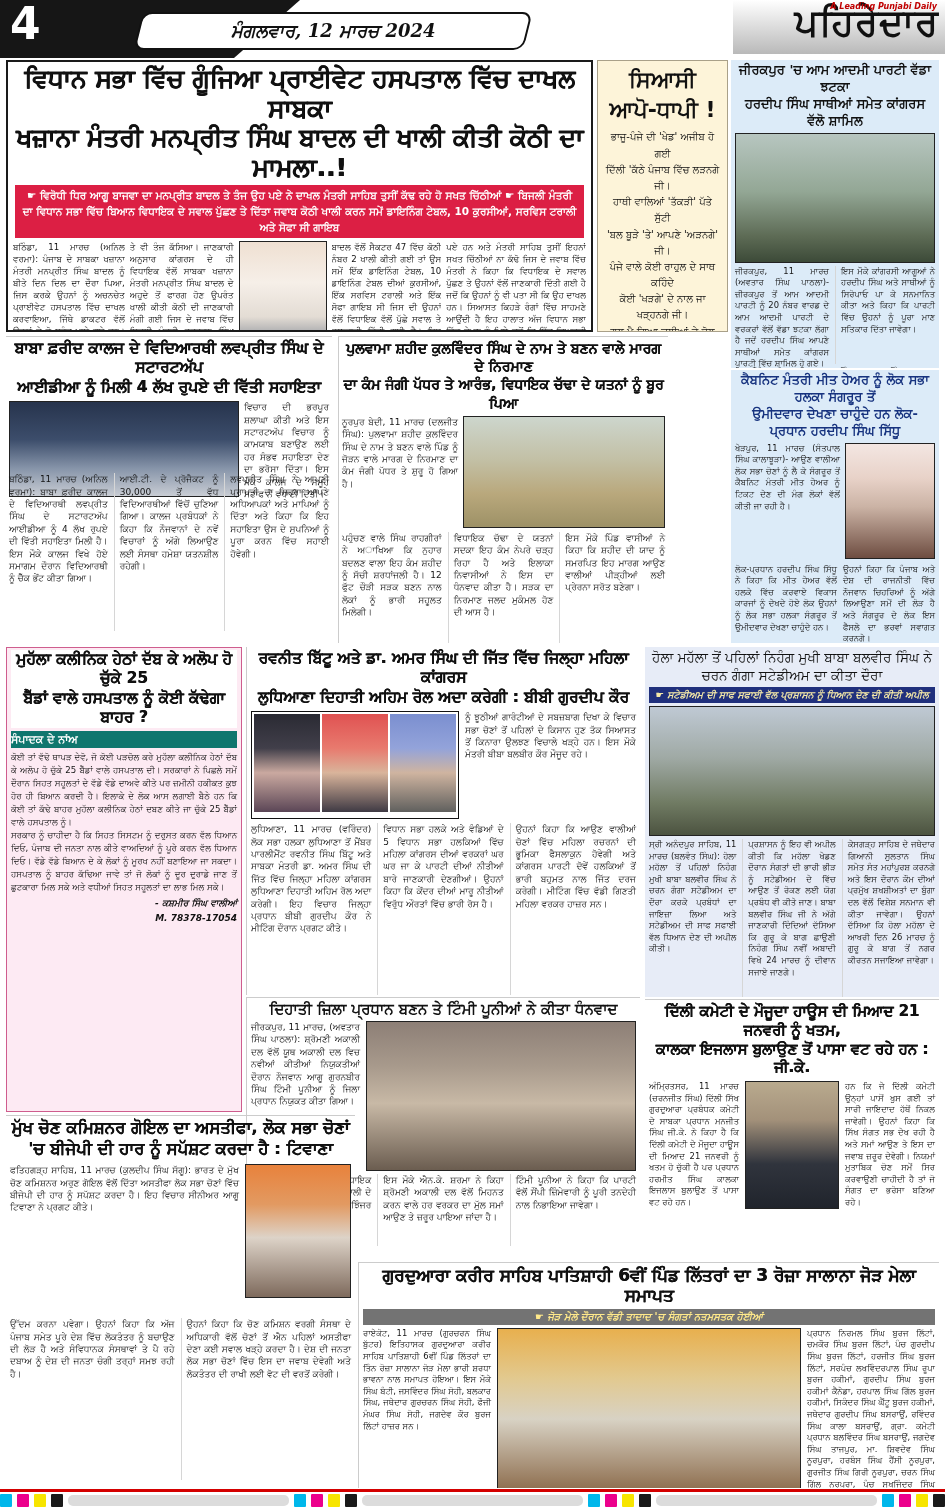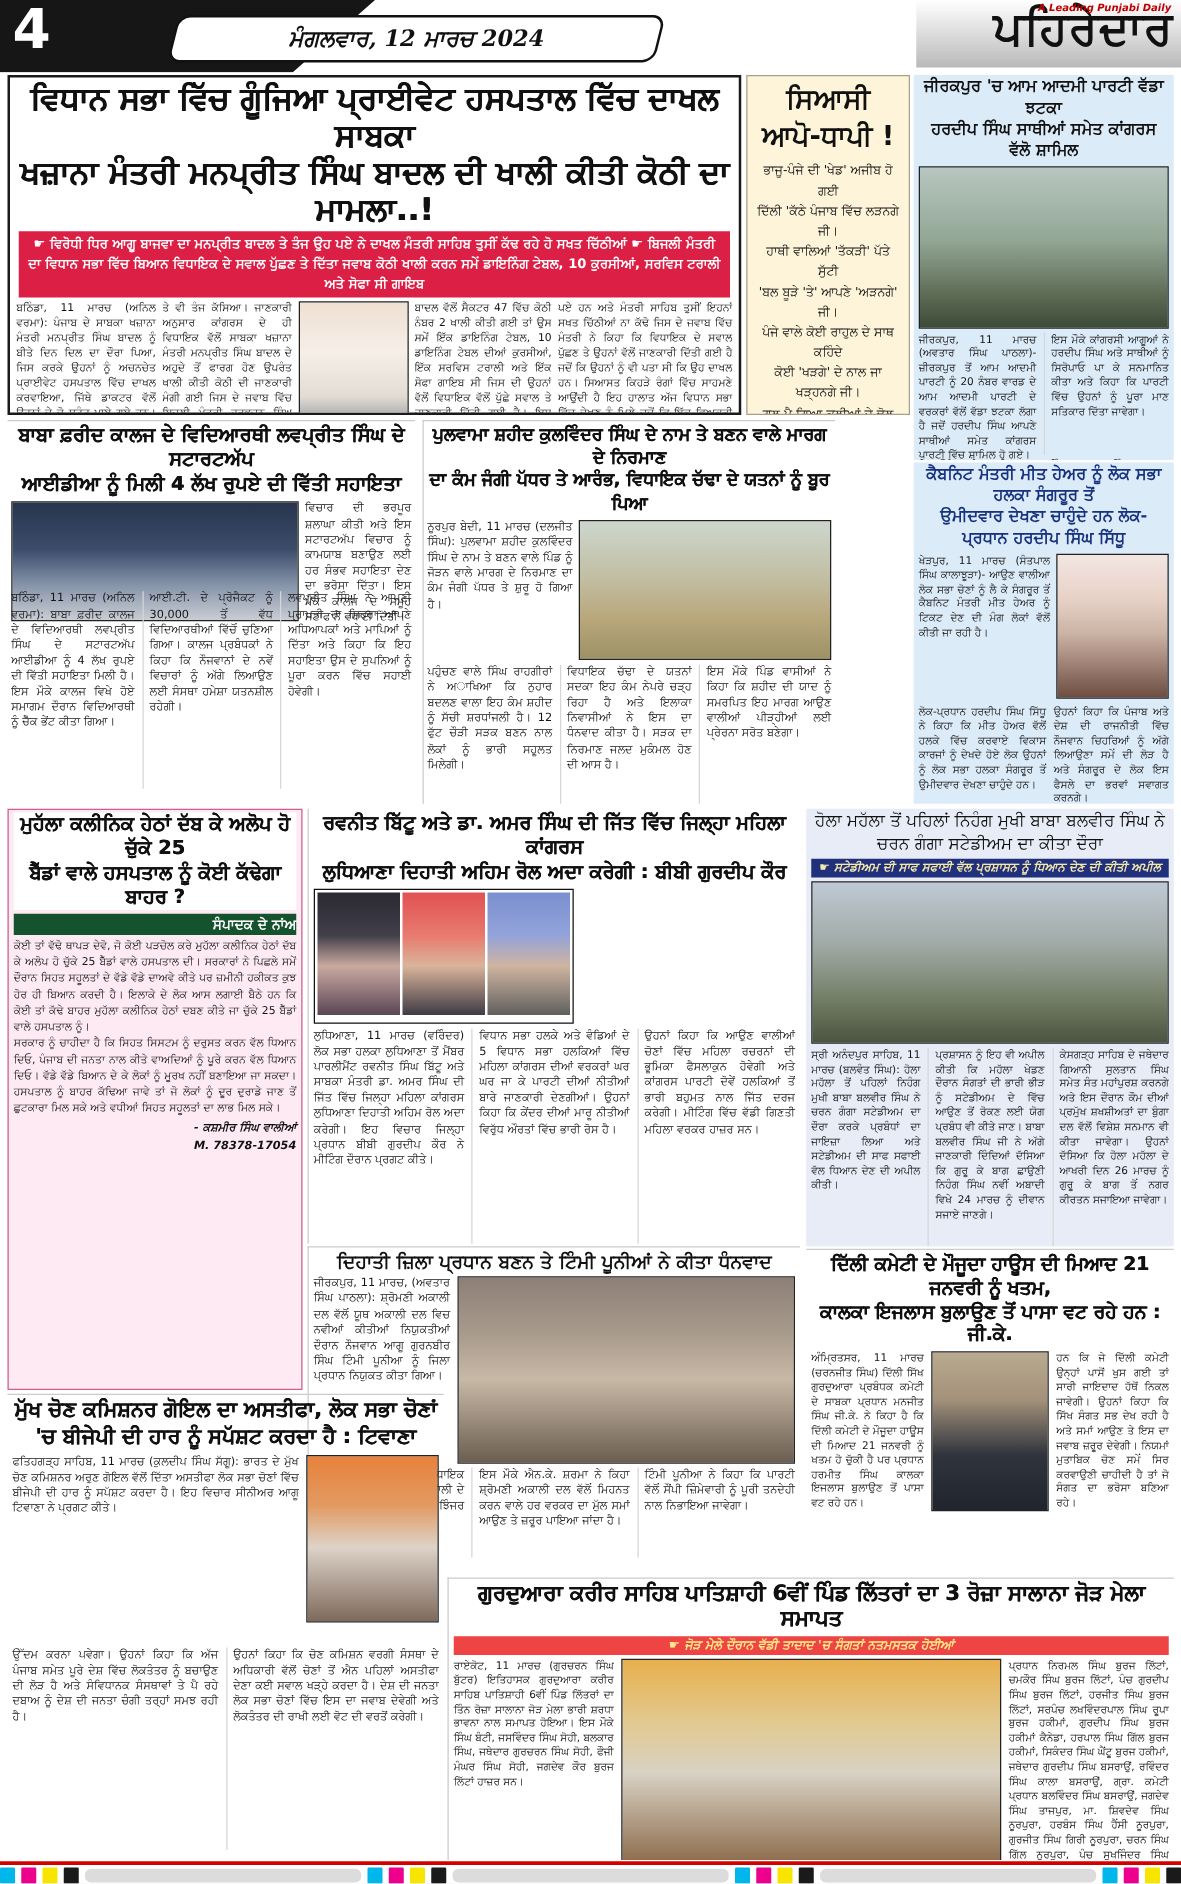--- a/index.html
+++ b/index.html
@@ -61,21 +61,21 @@
   #bfphoto{width:228px;height:94px;background:linear-gradient(180deg,#27344d 0%,#3c4d6b 40%,#8593a8 70%,#c9cdd4 100%);}
   #babafarid .cols{margin-top:4px;height:158px;}
   #pulwama{left:338px;top:336px;width:330px;height:307px;padding:2px 3px;border-left:1px solid #ccc;border-top:1px solid #ccc;}
   #pulwama .h25{font-size:14px;font-weight:bold;text-align:center;line-height:1.3;white-space:pre-line;text-shadow:0.4px 0 #000;}
   #pulwama .row1{display:flex;gap:5px;margin-top:4px;height:112px;}
   #plphoto{width:200px;height:110px;background:linear-gradient(180deg,#cdd6cd 0%,#c2bfa4 40%,#b9a87c 70%,#9d9166 100%);}
   #pulwama .cols{margin-top:4px;height:142px;}
   
   #letter{left:6px;top:647px;width:236px;height:465px;border:1px solid #cf5d8e;background:#fdeaf3;padding:2px 4px;}
   #letter .h2{background:#fff;}
-  #letter .band{margin:3px 0;background:#14532d;color:#fff;font-weight:bold;font-size:11px;text-align:right;padding:2px 0;}
+  #letter .band{margin:3px 0;background:#0f766e;color:#fff;font-weight:bold;font-size:11px;text-align:left;padding:2px 0;}
   #letter .t{font-size:8.6px;line-height:1.52;}
   #letter .sig{margin-top:4px;text-align:right;font-weight:bold;font-style:italic;font-size:9px;}
   
   #bittu{left:246px;top:647px;width:394px;height:348px;padding:2px 4px;border-left:1px solid #ccc;}
   #bittu .row1{display:flex;gap:6px;margin-top:4px;height:108px;}
   #bittu .faces{display:flex;gap:2px;border:1.5px solid #111;padding:2px;background:#fff;flex:none;}
   .face{width:66px;height:98px;}
   #face1{background:linear-gradient(180deg,#2a2a33 0%,#413f4a 35%,#caa9a0 60%,#5b4656 100%);}
   #face2{background:linear-gradient(180deg,#e05252 0%,#e87a6e 35%,#d9b49b 60%,#3f3a44 100%);}
   #face3{background:linear-gradient(180deg,#7b8fd0 0%,#93a3da 35%,#cfb4a0 60%,#60605e 100%);}
@@ -102,21 +102,21 @@
   #gk .t{font-size:8.4px;}
   
   #goyal{left:6px;top:1115px;width:349px;height:373px;padding:2px 4px;border-top:1px solid #ccc;}
   #goyal .h2{font-size:16.5px;}
   #goyal .row1{display:flex;gap:6px;margin-top:5px;height:150px;}
   #gyphoto{width:104px;height:132px;background:linear-gradient(180deg,#e8823c 0%,#e29a62 30%,#ddd3c8 55%,#7e6a5c 100%);}
   #goyal .cols{margin-top:4px;height:162px;}
   
   #gurdwara{left:358px;top:1262px;width:581px;height:226px;padding:2px 4px;border-left:1px solid #ccc;border-top:1px solid #ccc;}
   #gurdwara .h2g{font-size:17px;font-weight:bold;text-align:center;line-height:1.2;text-shadow:0.5px 0 #000;}
-  #gurdwara .band{margin:3px 0;background:#ef4444;color:#ffe98a;font-style:italic;font-weight:bold;
+  #gurdwara .band{margin:3px 0;background:#737373;color:#ffe98a;font-style:italic;font-weight:bold;
                   font-size:10px;text-align:center;padding:2px 5px;}
   #gurdwara .row1{display:flex;gap:6px;margin-top:2px;height:168px;}
   #gwphoto{width:302px;height:164px;background:linear-gradient(180deg,#e8b04e 0%,#e2c98f 30%,#d8d2c4 55%,#8b6a4a 100%);}
   #gurdwara .t{font-size:8.4px;}
   
   #redline{left:0;top:1489px;width:945px;height:3px;background:#d40000;}
   #marks{left:0;top:1493px;width:945px;height:14px;display:flex;align-items:center;gap:5px;}
   .sq{width:12px;height:13px;flex:none;border-radius:1px;}
   .bar{height:11px;background:#dcdcdc;border-radius:5px;flex:1 1 0;}
   .c0{background:#00b7eb}.c1{background:#ec008c}.c2{background:#f7e500}.c3{background:#1a1a1a}
@@ -232,20 +232,21 @@
 
   <section class="b" id="bittu">
     <div class="h2 pre">ਰਵਨੀਤ ਬਿੱਟੂ ਅਤੇ ਡਾ. ਅਮਰ ਸਿੰਘ ਦੀ ਜਿੱਤ ਵਿੱਚ ਜਿਲ੍ਹਾ ਮਹਿਲਾ ਕਾਂਗਰਸ
 ਲੁਧਿਆਣਾ ਦਿਹਾਤੀ ਅਹਿਮ ਰੋਲ ਅਦਾ ਕਰੇਗੀ : ਬੀਬੀ ਗੁਰਦੀਪ ਕੌਰ</div>
     <div class="row1">
       <div class="faces">
         <div class="face" id="face1"></div>
         <div class="face" id="face2"></div>
         <div class="face" id="face3"></div>
       </div>
+      <div class="t">ਨੂੰ ਝੂਠੀਆਂ ਗਾਰੰਟੀਆਂ ਦੇ ਸਬਜ਼ਬਾਗ ਦਿਖਾ ਕੇ ਵਿਚਾਰ ਸਭਾ ਚੋਣਾਂ ਤੋਂ ਪਹਿਲਾਂ ਦੇ ਕਿਸਾਨ ਹੁਣ ਤੱਕ ਸਿਆਸਤ ਤੋਂ ਕਿਨਾਰਾ ਉਲਝਣ ਵਿਚਾਲੇ ਖੜ੍ਹੇ ਹਨ। ਇਸ ਮੌਕੇ ਮੰਤਰੀ ਬੀਬਾ ਬਲਬੀਰ ਕੌਰ ਮੌਜੂਦ ਰਹੇ।</div>
     </div>
     <div class="cols">
       <div class="t">ਲੁਧਿਆਣਾ, 11 ਮਾਰਚ (ਵਰਿੰਦਰ) ਲੋਕ ਸਭਾ ਹਲਕਾ ਲੁਧਿਆਣਾ ਤੋਂ ਮੈਂਬਰ ਪਾਰਲੀਮੈਂਟ ਰਵਨੀਤ ਸਿੰਘ ਬਿੱਟੂ ਅਤੇ ਸਾਬਕਾ ਮੰਤਰੀ ਡਾ. ਅਮਰ ਸਿੰਘ ਦੀ ਜਿੱਤ ਵਿੱਚ ਜਿਲ੍ਹਾ ਮਹਿਲਾ ਕਾਂਗਰਸ ਲੁਧਿਆਣਾ ਦਿਹਾਤੀ ਅਹਿਮ ਰੋਲ ਅਦਾ ਕਰੇਗੀ। ਇਹ ਵਿਚਾਰ ਜਿਲ੍ਹਾ ਪ੍ਰਧਾਨ ਬੀਬੀ ਗੁਰਦੀਪ ਕੌਰ ਨੇ ਮੀਟਿੰਗ ਦੌਰਾਨ ਪ੍ਰਗਟ ਕੀਤੇ।</div>
       <div class="t">ਵਿਧਾਨ ਸਭਾ ਹਲਕੇ ਅਤੇ ਵੰਡਿਆਂ ਦੇ 5 ਵਿਧਾਨ ਸਭਾ ਹਲਕਿਆਂ ਵਿੱਚ ਮਹਿਲਾ ਕਾਂਗਰਸ ਦੀਆਂ ਵਰਕਰਾਂ ਘਰ ਘਰ ਜਾ ਕੇ ਪਾਰਟੀ ਦੀਆਂ ਨੀਤੀਆਂ ਬਾਰੇ ਜਾਣਕਾਰੀ ਦੇਣਗੀਆਂ। ਉਹਨਾਂ ਕਿਹਾ ਕਿ ਕੇਂਦਰ ਦੀਆਂ ਮਾਰੂ ਨੀਤੀਆਂ ਵਿਰੁੱਧ ਔਰਤਾਂ ਵਿੱਚ ਭਾਰੀ ਰੋਸ ਹੈ।</div>
       <div class="t">ਉਹਨਾਂ ਕਿਹਾ ਕਿ ਆਉਣ ਵਾਲੀਆਂ ਚੋਣਾਂ ਵਿੱਚ ਮਹਿਲਾ ਰਚਰਨਾਂ ਦੀ ਭੂਮਿਕਾ ਫੈਸਲਾਕੁਨ ਹੋਵੇਗੀ ਅਤੇ ਕਾਂਗਰਸ ਪਾਰਟੀ ਦੋਵੇਂ ਹਲਕਿਆਂ ਤੋਂ ਭਾਰੀ ਬਹੁਮਤ ਨਾਲ ਜਿੱਤ ਦਰਜ ਕਰੇਗੀ। ਮੀਟਿੰਗ ਵਿੱਚ ਵੱਡੀ ਗਿਣਤੀ ਮਹਿਲਾ ਵਰਕਰ ਹਾਜ਼ਰ ਸਨ।</div>
     </div>
   </section>
 
   <section class="b" id="dehati">
     <div class="h2b">ਦਿਹਾਤੀ ਜ਼ਿਲਾ ਪ੍ਰਧਾਨ ਬਣਨ ਤੇ ਟਿੰਮੀ ਪੂਨੀਆਂ ਨੇ ਕੀਤਾ ਧੰਨਵਾਦ</div>

